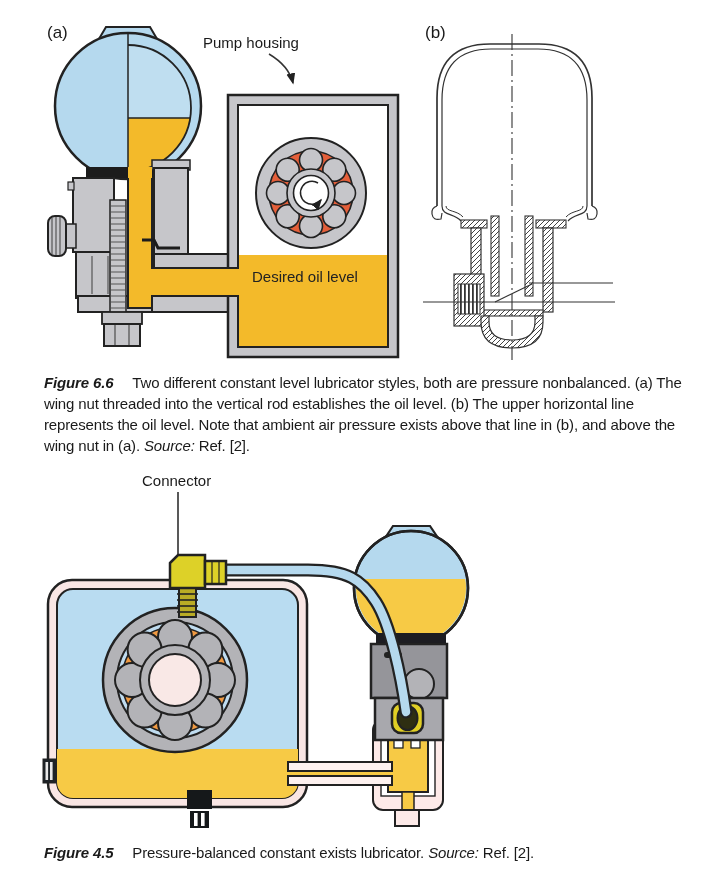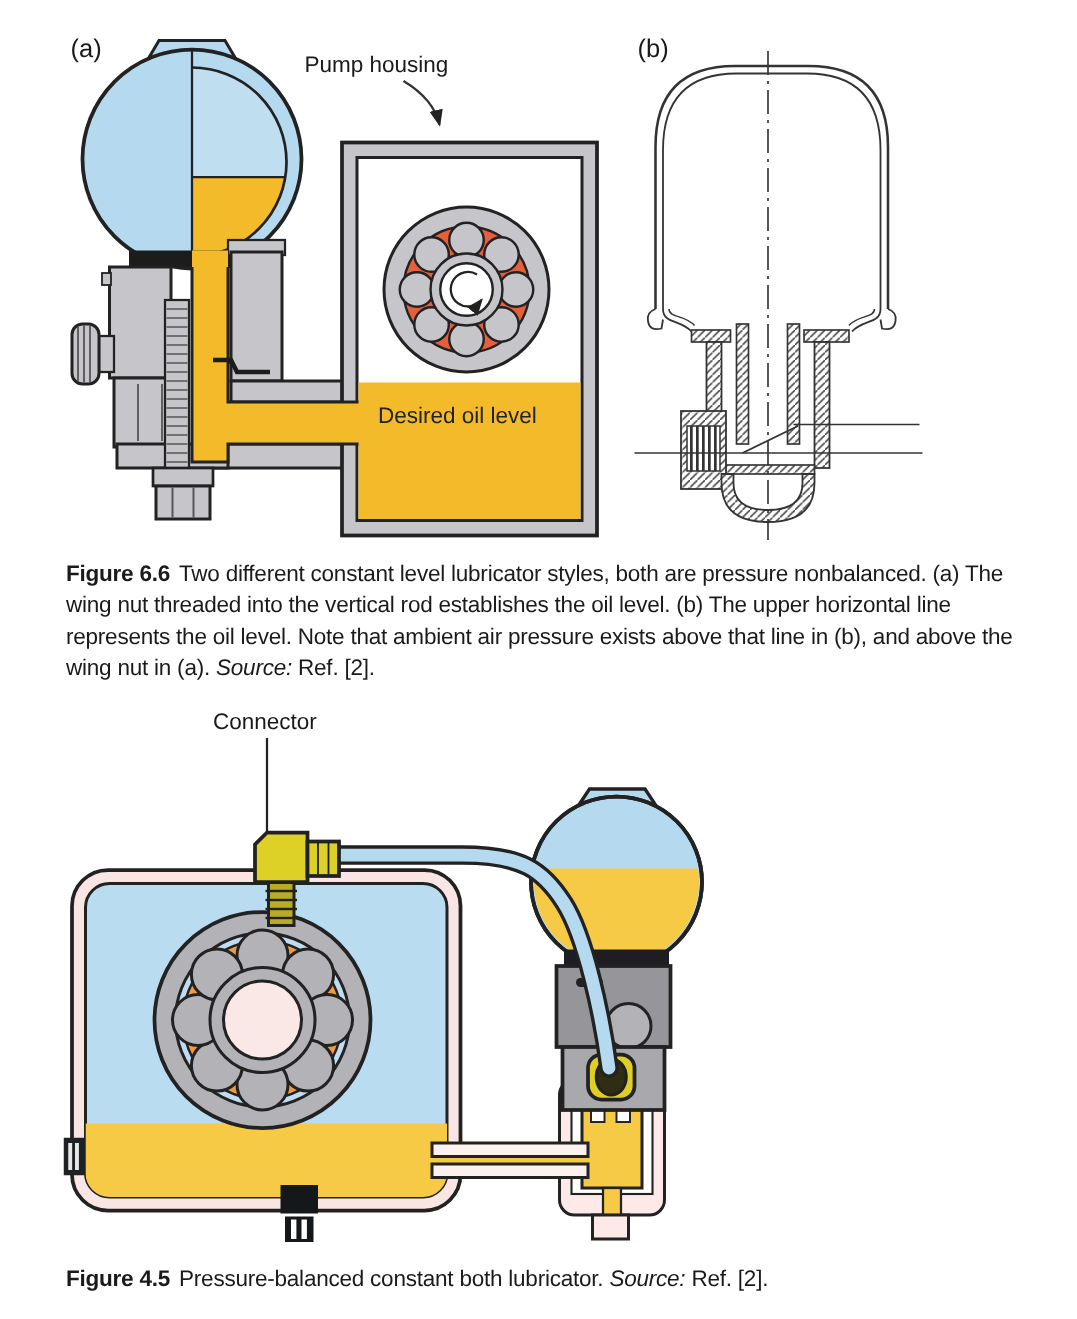--- a/index.html
+++ b/index.html
@@ -8,21 +8,21 @@
     font-family:"Liberation Sans", sans-serif; color:#1b1b1b;
     overflow:hidden;
   }
   .fig { display:block; }
   .fig1 { margin:10px 0 0 40px; }
   .fig2 { margin:14px 0 0 40px; }
   .cap {
     width:656px; margin:10px 0 0 44px;
     font-size:15px; line-height:21px; letter-spacing:-0.15px; color:#1a1a1a;
   }
-  .cap .caplabel { font-weight:bold; margin-right:6px; }
+  .cap .caplabel { font-weight:bold; margin-right:19px;font-style:italic; }
   .cap i { font-style:italic; }
   svg text { font-family:"Liberation Sans", sans-serif; }
 </style>
 </head>
 <body>
 
 <svg class="fig fig1" width="648" height="352" viewBox="0 0 648 352">
   <defs>
     <marker id="arr" markerWidth="9" markerHeight="8" refX="6.5" refY="3" orient="auto">
       <path d="M0,0 L7.5,3 L0,6 Z" fill="#222"></path>
@@ -278,13 +278,13 @@
     <path d="M130,93 L138,85 L165,85 L165,118 L130,118 Z" fill="#ddd128" stroke="#222" stroke-width="2.5"></path>
     <rect x="165" y="91" width="21" height="23" fill="#ddd128" stroke="#222" stroke-width="2.5"></rect>
     <line x1="172" y1="92" x2="172" y2="113" stroke="#222" stroke-width="1.2"></line>
     <line x1="179" y1="92" x2="179" y2="113" stroke="#222" stroke-width="1.2"></line>
   </g>
 
   <line x1="138" y1="22" x2="138" y2="84" stroke="#222" stroke-width="1.5"></line>
   <text x="102" y="16" font-size="15" fill="#1a1a1a">Connector</text>
 </svg>
 
-<p class="cap"><span class="caplabel">Figure 4.5</span><span>Pressure-balanced constant both lubricator.</span> <i>Source:</i> <span>Ref. [2].</span></p>
+<p class="cap"><span class="caplabel">Figure 4.5</span><span>Pressure-balanced constant exists lubricator.</span> <i>Source:</i> <span>Ref. [2].</span></p>
 
 </body></html>

